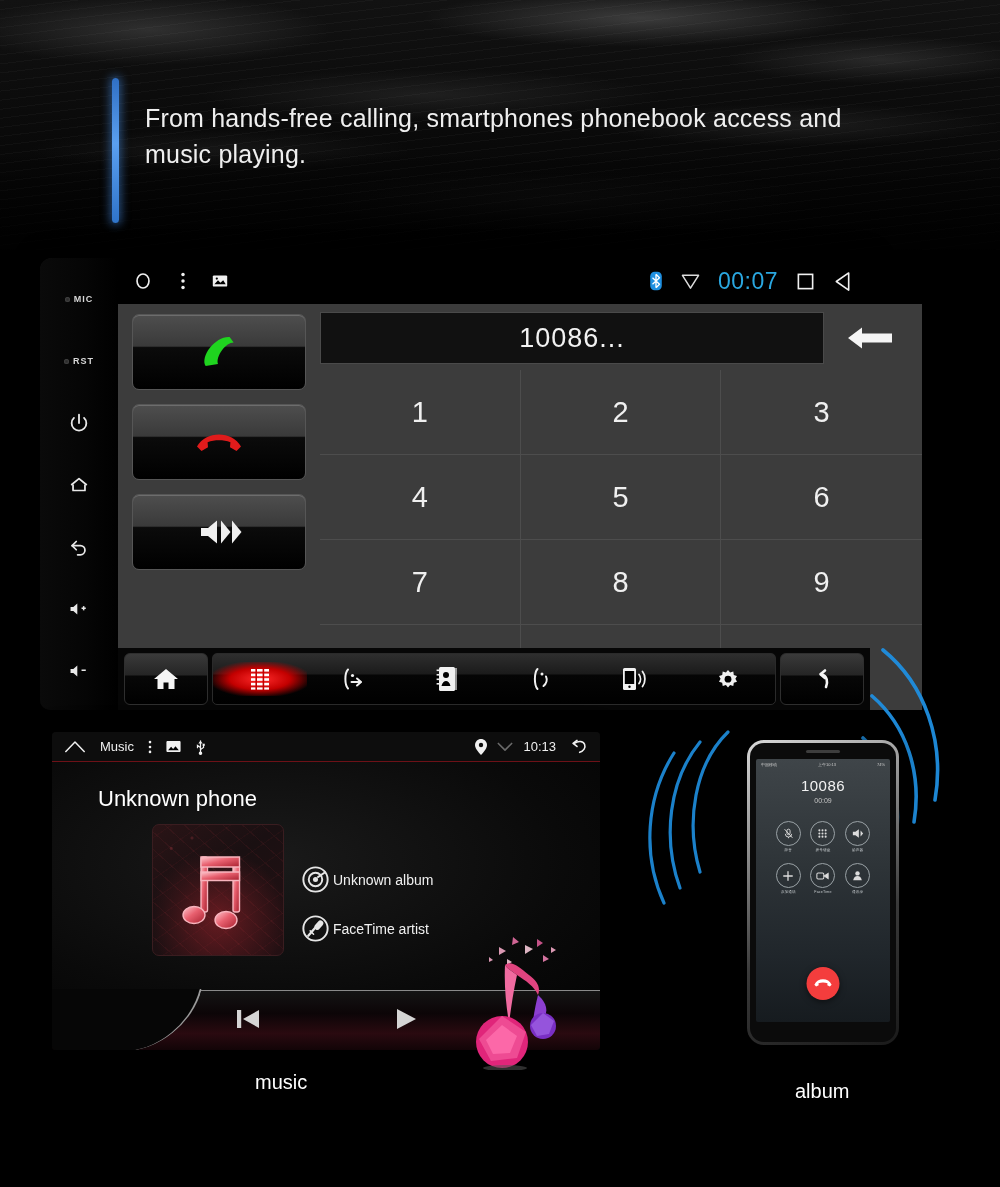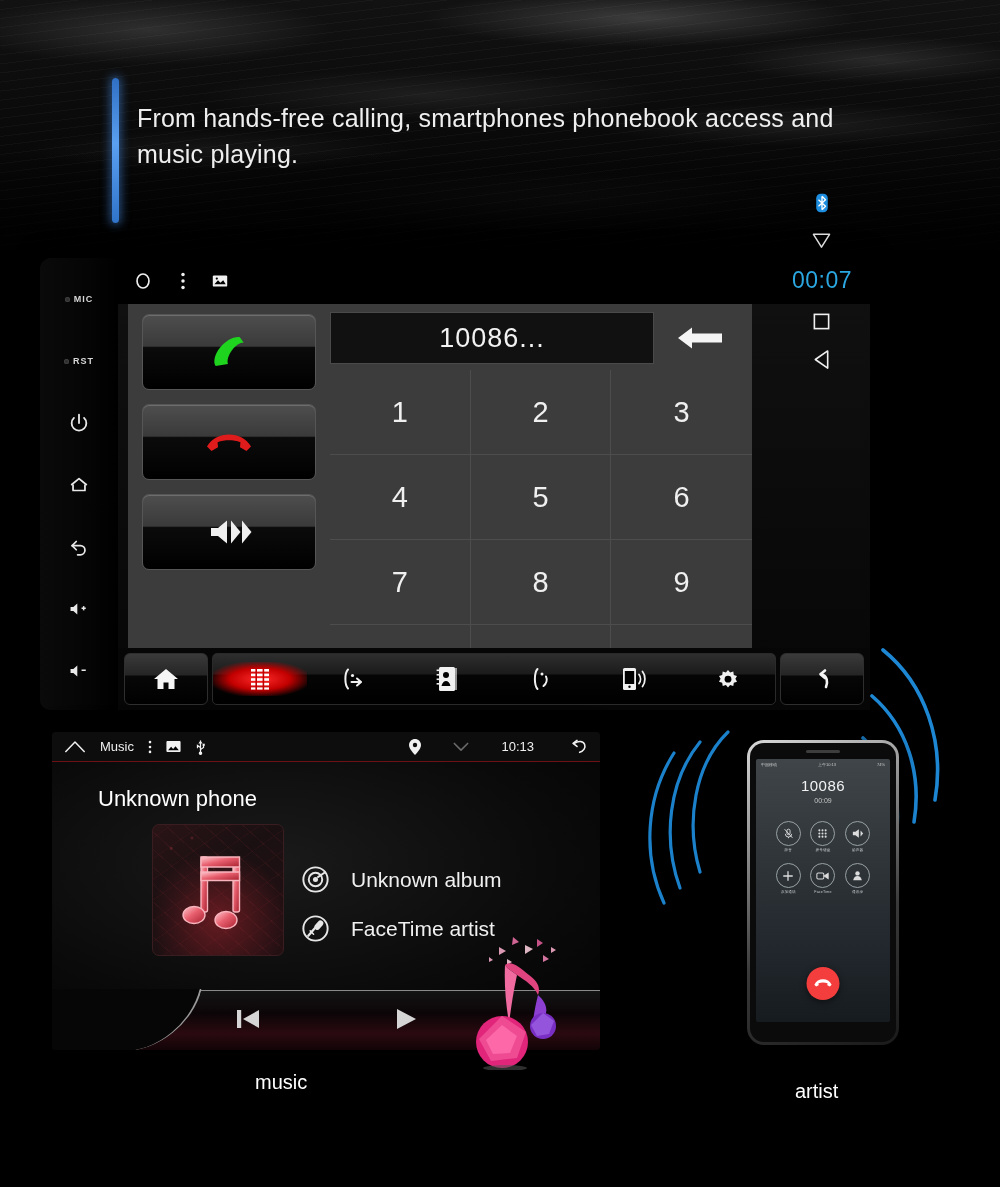--- a/index.html
+++ b/index.html
@@ -29,21 +29,21 @@
       repeating-linear-gradient(173deg, rgba(255,255,255,.045) 0px, rgba(255,255,255,.045) 1px, transparent 1px, transparent 9px),
       repeating-linear-gradient(7deg, rgba(0,0,0,.55) 0px, rgba(0,0,0,.55) 2px, transparent 2px, transparent 14px);
     mix-blend-mode:screen; opacity:.55;
   }
   .bg-fade{
     position:absolute; left:0; top:150px; width:1000px; height:140px;
     background:linear-gradient(180deg, rgba(0,0,0,0), #000 85%);
   }
 
   
-  .headline-wrap{ position:absolute; left:112px; top:78px; display:flex; gap:18px; }
+  .headline-wrap{ position:absolute; left:112px; top:78px; display:flex; gap:26px; }
   .accent-bar{
     width:7px; height:145px; border-radius:4px;
     background:linear-gradient(180deg,#2f6fc4,#5a9ff0 45%,#2f74c9);
     box-shadow:0 0 10px 2px rgba(70,140,230,.55);
   }
   .headline{
     font-size:25px; line-height:36px; font-weight:400; color:#efefef;
     letter-spacing:.2px; max-width:700px; padding-top:22px;
   }
 
@@ -63,26 +63,26 @@
   .bz-item{ height:50px; display:flex; align-items:center; justify-content:center; width:78px;
     color:#d8d8d8; font-size:9px; letter-spacing:1px; font-weight:700; }
   .bz-dot{ width:5px; height:5px; border-radius:50%; background:#2b2b2b; box-shadow:inset 0 0 2px #666; margin-right:4px;}
   .bz-ic{ width:22px; height:22px; }
 
   .hu-screen{ position:absolute; left:78px; top:0; width:752px; height:452px; }
   .statusbar{
     height:46px; background:#000; display:flex; align-items:center; padding:0 18px 0 14px; gap:0;
   }
   .sb-left{ display:flex; align-items:center; gap:26px; }
-  .sb-right{ margin-left:auto; display:flex; gap:18px;flex-direction:column; }
+  .sb-right{ margin-left:auto; display:flex; gap:18px; }
   .sb-clock{ color:#2aa7e0; font-size:23px; letter-spacing:.5px; }
   .ic-w{ display:inline-flex; align-items:center; justify-content:center; }
 
   .dialer{
-    position:absolute; left:10px; top:46px; width:624px; height:406px;
+    position:absolute; left:0; top:46px; width:804px; height:406px;
     background:#3c3c3c; display:flex;
   }
   .call-col{ width:202px; padding:10px 14px 0 14px; display:flex; flex-direction:column; gap:14px; }
   .call-btn{
     height:76px; border-radius:7px; border:1px solid #565656;
     background:linear-gradient(180deg,#4e4e4e 0%,#3a3a3a 42%,#0b0b0b 44%,#000 100%);
     display:flex; align-items:center; justify-content:center;
     box-shadow:inset 0 1px 0 rgba(255,255,255,.18);
   }
   .keys-col{ flex:1; display:flex; flex-direction:column; padding-top:8px; }
@@ -124,41 +124,41 @@
 
   
   .musicunit{
     position:absolute; left:52px; top:732px; width:548px; height:318px;
     background:#080808; border-radius:4px; overflow:hidden;
     box-shadow:0 0 22px rgba(0,0,0,.9);
   }
   .mu-status{ height:30px; background:#0d0d0d; display:flex; align-items:center; padding:0 12px; gap:14px;
     border-bottom:1px solid #6d1117; }
   .mu-title{ font-size:13px; color:#efefef; }
-  .mu-right{ margin-left:auto; display:flex; align-items:center; gap:32px; }
+  .mu-right{ margin-left:auto; display:flex; align-items:center; gap:10px; }
   .mu-clock{ font-size:13px; color:#efefef; }
   .mu-body{ position:relative; height:288px;
     background:radial-gradient(ellipse 420px 200px at 40% 35%, #1a1a1a 0%, #0a0a0a 70%, #050505 100%); }
   .track-name{ position:absolute; left:46px; top:24px; font-size:22px; color:#fff; }
   .albumart{
     position:absolute; left:100px; top:62px; width:132px; height:132px; border-radius:7px;
     background:
       radial-gradient(circle at 50% 72%, rgba(190,40,50,.45) 0%, rgba(60,12,16,0) 60%),
       linear-gradient(145deg,#2a1416 0%,#1a1012 40%,#241013 100%);
     border:1px solid #3a1d20; overflow:hidden;
   }
   .albumart .veins{
     position:absolute; inset:0; opacity:.5;
     background:
       radial-gradient(circle at 14% 18%, rgba(210,70,80,.55) 0 1px, transparent 2px),
       radial-gradient(circle at 30% 10%, rgba(210,70,80,.45) 0 1px, transparent 2px),
       repeating-linear-gradient(42deg, rgba(200,60,70,.18) 0 1px, transparent 1px 13px),
       repeating-linear-gradient(-35deg, rgba(190,55,65,.13) 0 1px, transparent 1px 17px);
   }
-  .meta-row{ position:absolute; display:flex; align-items:center; gap:22px; font-size:21px; color:#f0f0f0; }
+  .meta-row{ position:absolute; display:flex; align-items:center; gap:4px; font-size:14px; color:#f0f0f0; }
   .meta-album{ left:250px; top:104px; }
   .meta-artist{ left:250px; top:153px; }
 
   .mu-bottom{
     position:absolute; left:0; bottom:0; width:548px; height:60px;
     background:linear-gradient(180deg,#141414 0%,#0c0507 38%,#2a0a10 72%,#120407 100%);
     border-top:1px solid #8a8a8a;
     display:flex; align-items:center; justify-content:center; gap:130px;
   }
   .mu-bottom::before{
@@ -656,13 +656,13 @@
       <div class="sp-end">
         <svg width="19" height="11" viewBox="0 0 22 12" fill="#fff">
           <path d="M1 7.5C3 3 6.6 1 11 1s8 2 10 6.5l-2 2-3-1.6.2-2.2c-1.7-.6-3.4-.9-5.2-.9s-3.5.3-5.2.9l.2 2.2-3 1.6z"></path>
         </svg>
       </div>
     </div>
   </div>
 </div>
 
 <div class="caption cap-music">music</div>
-<div class="caption cap-phone">artist</div>
+<div class="caption cap-phone">album</div>
 
 </body></html>

